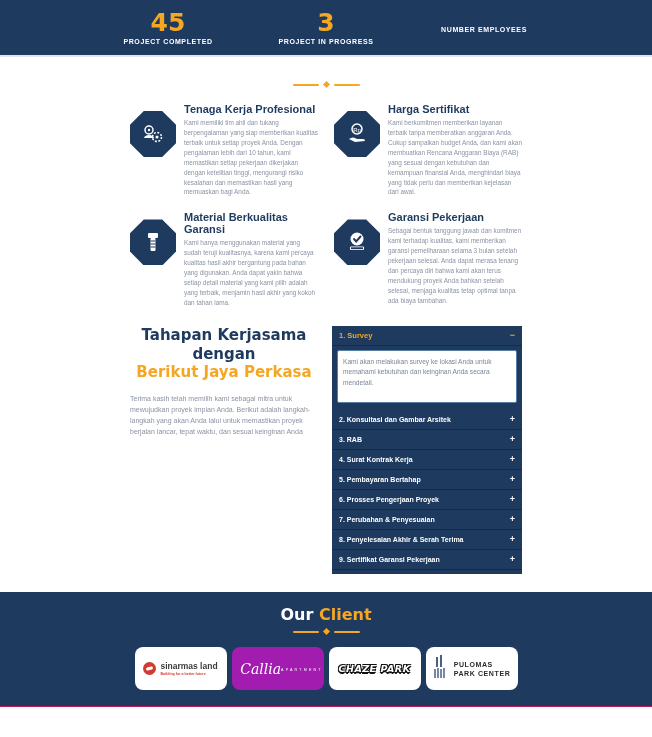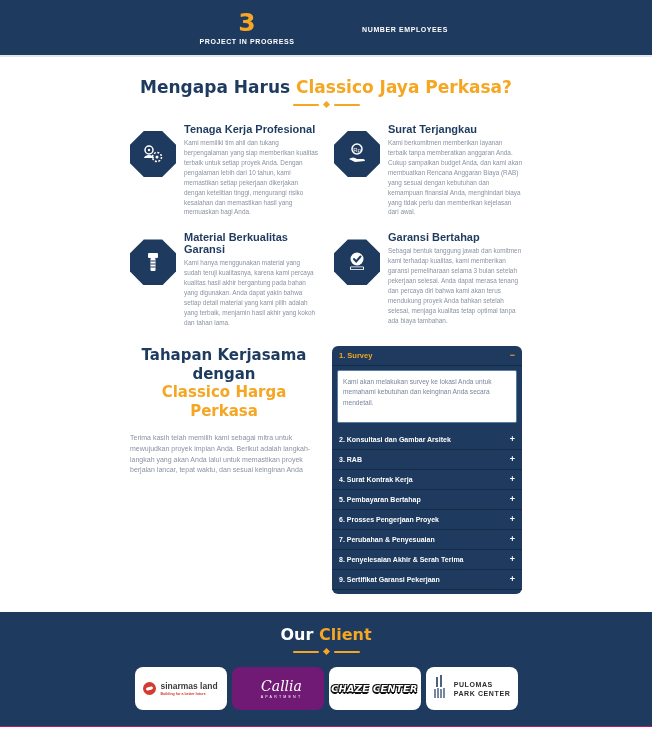--- a/index.html
+++ b/index.html
@@ -35,21 +35,21 @@
   .feature h3 { font-size:11px; color:#1e3a5f; margin-bottom:3px; }
   .feature p { font-size:6.4px; line-height:1.55; color:#8a93a3; }
 
   
   .stages { width:392px; margin:18px auto 0; display:flex; gap:14px; }
   .stages-left { width:188px; }
   .stages-left h2 { font-size:15px; line-height:1.25; }
   .stages-left h2 .dark { color:#1e3a5f; }
   .stages-left h2 .accent { color:#f5a623; }
   .stages-left p { font-size:7px; line-height:1.55; color:#8a93a3; margin-top:12px; }
-  .acc { width:190px; background:#1e3a5f; padding-bottom:4px;border-radius:6px; }
+  .acc { width:190px; background:#1e3a5f; padding-bottom:4px; }
   .acc-item { display:flex; justify-content:space-between; align-items:center;
     padding:5px 7px; border-bottom:1px solid #152c49; cursor:pointer; }
   .acc-item span.lbl { color:#fff; font-size:7px; font-weight:bold; }
   .acc-item.open span.lbl { color:#f5a623; font-size:7.5px; }
   .acc-sign { color:#fff; font-size:9px; font-weight:bold; line-height:1; }
   .acc-item.open .acc-sign { color:#f5a623; }
   .acc-panel { background:#fff; border:1px solid #5b7ea6; border-radius:2px;
     margin:4px 5px 7px; padding:6px 5px 14px; font-size:6.6px; line-height:1.6; color:#7a8699; }
 
   
@@ -57,50 +57,50 @@
   .clients .sec-title { font-size:16px; }
   .logo-row { display:flex; justify-content:center; gap:5px; margin-top:13px; }
   .logo-card { width:92px; height:43px; background:#fff; border-radius:8px;
     display:flex; align-items:center; justify-content:center; }
   .sinarmas { gap:4px; }
   .sinarmas-mark { width:13px; height:13px; border-radius:50%; background:#d23b2f; position:relative; }
   .sinarmas-mark::after { content:""; position:absolute; left:3px; top:5px; width:7px; height:3px;
     background:#fff; border-radius:3px; transform:rotate(-15deg); }
   .sinarmas-name { font-size:8.5px; font-weight:bold; color:#3c3c3c; line-height:1.1; }
   .sinarmas-tag { font-size:3.6px; color:#d23b2f; font-weight:bold; }
-  .callia { background:#701a75; flex-direction:column;padding-left:8px; }
+  .callia { background:#a21caf; flex-direction:row;padding-left:8px; }
   .callia-name { font-family:"DejaVu Serif", serif; font-style:italic; font-size:14px; color:#fff; line-height:1; }
   .callia-sub { font-size:3.6px; color:#fff; letter-spacing:2.2px; margin-top:2px; }
   .chaze-name { font-size:9.5px; font-weight:bold; font-style:italic; color:#fff;
     letter-spacing:.5px; font-family:"DejaVu Sans",sans-serif;
     text-shadow:-1px -1px 0 #111,1px -1px 0 #111,-1px 1px 0 #111,1px 1px 0 #111,0 1.5px 0 #111; }
   .pulomas { gap:5px; }
   .pulomas-text { font-size:7px; font-weight:bold; color:#2b2b2b; letter-spacing:.6px; line-height:1.35; }
 
   
   .portfolio { padding-top:18px; }
 </style>
 </head>
 <body>
 
 <div class="stats navy">
   <div class="stat">
+    <div class="stat-value">45</div>
+    <div class="stat-label">PROJECT COMPLETED</div>
+  </div>
+  <div class="stat">
     <div class="stat-value">3</div>
     <div class="stat-label">PROJECT IN PROGRESS</div>
   </div>
   <div class="stat">
     <div class="stat-label">NUMBER EMPLOYEES</div>
   </div>
 </div>
 
 <div class="why">
-  <h2 class="sec-title heading-font">
-    <span class="dark">Mengapa Harus</span>
-    <span class="accent">Classico Jaya Perkasa?</span>
-  </h2>
   <div class="divider">
     <span class="line"></span>
       <span class="diamond"></span>
       <span class="line"></span>
   </div>
 
   <div class="features">
     <div class="feature">
       <div class="octagon">
         <svg width="26" height="26" viewBox="0 0 26 26">
@@ -118,21 +118,21 @@
     </div>
     <div class="feature">
       <div class="octagon">
         <svg width="26" height="26" viewBox="0 0 26 26">
             <circle cx="13" cy="8" r="5" fill="none" stroke="#fff" stroke-width="1.5"></circle>
             <text x="13" y="10.5" font-size="6" fill="#fff" text-anchor="middle" font-family="sans-serif">Rp</text>
             <path d="M5 18 q4 -3 8 0 l6 0 q2 0 2 2 l-10 1 z" fill="#fff"></path>
           </svg>
       </div>
       <div>
-        <h3>Surat Terjangkau</h3>
+        <h3>Harga Sertifikat</h3>
         <p>Kami berkomitmen memberikan layanan terbaik tanpa memberatkan anggaran Anda. Cukup sampaikan budget Anda, dan kami akan membuatkan Rencana Anggaran Biaya (RAB) yang sesuai dengan kebutuhan dan kemampuan finansial Anda, menghindari biaya yang tidak perlu dan memberikan kejelasan dari awal.</p>
       </div>
     </div>
     <div class="feature">
       <div class="octagon">
         <svg width="26" height="26" viewBox="0 0 26 26">
             <rect x="8" y="4" width="10" height="5" rx="1" fill="#fff"></rect>
             <rect x="10.5" y="9" width="5" height="13" rx="1" fill="#fff"></rect>
             <line x1="10.5" y1="12" x2="15.5" y2="12" stroke="#1e3a5f" stroke-width="1"></line>
             <line x1="10.5" y1="15" x2="15.5" y2="15" stroke="#1e3a5f" stroke-width="1"></line>
@@ -147,32 +147,32 @@
     <div class="feature">
       <div class="octagon">
         <svg width="26" height="26" viewBox="0 0 26 26">
             <circle cx="13" cy="10" r="6.5" fill="#fff"></circle>
             <path d="M10 10 l2.2 2.4 L16.5 7.5" fill="none" stroke="#1e3a5f" stroke-width="2" stroke-linecap="round"></path>
             <rect x="6" y="17.5" width="14" height="3.5" rx="1" fill="#fff"></rect>
             <rect x="7" y="18.3" width="12" height="1.9" fill="#1e3a5f"></rect>
           </svg>
       </div>
       <div>
-        <h3>Garansi Bertahap</h3>
+        <h3>Garansi Pekerjaan</h3>
         <p>Sebagai bentuk tanggung jawab dan komitmen kami terhadap kualitas, kami memberikan garansi pemeliharaan selama 3 bulan setelah pekerjaan selesai. Anda dapat merasa tenang dan percaya diri bahwa kami akan terus mendukung proyek Anda bahkan setelah selesai, menjaga kualitas tetap optimal tanpa ada biaya tambahan.</p>
       </div>
     </div>
   </div>
 </div>
 
 <div class="stages">
   <div class="stages-left">
     <h2 class="heading-font">
       <span class="dark">Tahapan Kerjasama dengan</span><br>
-      <span class="accent">Classico Harga Perkasa</span>
+      <span class="accent">Berikut Jaya Perkasa</span>
     </h2>
     <p>Terima kasih telah memilih kami sebagai mitra untuk mewujudkan proyek impian Anda. Berikut adalah langkah-langkah yang akan Anda lalui untuk memastikan proyek berjalan lancar, tepat waktu, dan sesuai keinginan Anda</p>
   </div>
 
   <div class="acc">
     <div class="acc-item open">
       <span class="lbl">1. Survey</span>
       <span class="acc-sign">−</span>
     </div>
     <div class="acc-panel">Kami akan melakukan survey ke lokasi Anda untuk memahami kebutuhan dan keinginan Anda secara mendetail.</div>
@@ -228,21 +228,21 @@
       <span>
         <div class="sinarmas-name">sinarmas land</div>
         <div class="sinarmas-tag">Building for a better future</div>
       </span>
     </div>
     <div class="logo-card callia">
       <div class="callia-name">Callia</div>
       <div class="callia-sub">APARTMENT</div>
     </div>
     <div class="logo-card">
-      <div class="chaze-name">CHAZE CENTER</div>
+      <div class="chaze-name">CHAZE PARK</div>
     </div>
     <div class="logo-card pulomas">
       <span>
         <svg width="16" height="24" viewBox="0 0 16 24">
             <line x1="4" y1="2" x2="4" y2="12" stroke="#1e3a5f" stroke-width="1.6"></line>
             <line x1="8" y1="0" x2="8" y2="12" stroke="#1e3a5f" stroke-width="1.6"></line>
             <line x1="2" y1="14" x2="2" y2="23" stroke="#1e3a5f" stroke-width="1.2"></line>
             <line x1="5" y1="13" x2="5" y2="23" stroke="#1e3a5f" stroke-width="1.2"></line>
             <line x1="8" y1="14" x2="8" y2="23" stroke="#1e3a5f" stroke-width="1.2"></line>
             <line x1="11" y1="13" x2="11" y2="23" stroke="#1e3a5f" stroke-width="1.2"></line>

